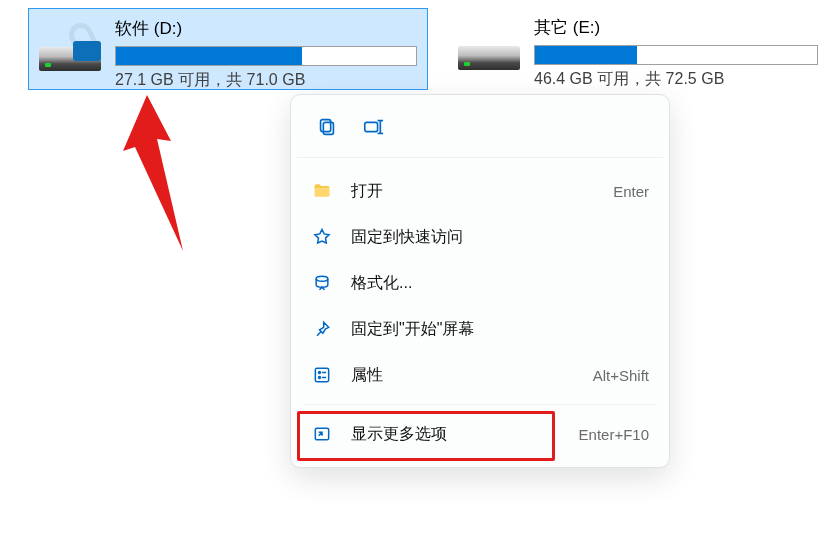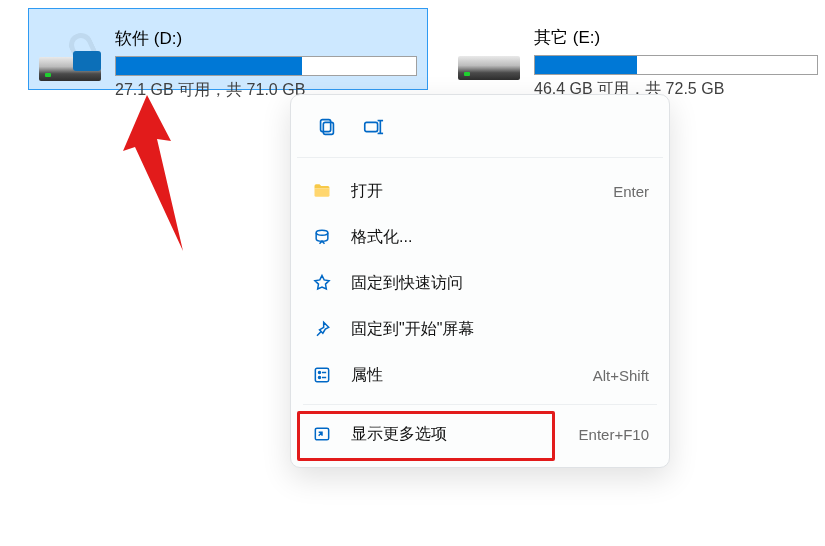--- a/index.html
+++ b/index.html
@@ -15,21 +15,21 @@
     position: relative;
     overflow: hidden;
   }
 
   
   .drive {
     position: absolute;
     top: 8px;
     display: flex;
     align-items: flex-start;
-    padding: 16px 10px;
+    padding: 6px 10px;
     gap: 14px;
   }
   .drive.selected {
     background: #cde8ff;
     border: 1px solid #2f9af2;
   }
   .drive.d { left: 28px; width: 400px; height: 82px; }
   .drive.e { left: 448px; width: 380px; height: 82px; }
 
   .drive-icon {
@@ -247,36 +247,36 @@
       </svg>
     </span>
     <span class="label">打开</span>
     <span class="accel">Enter</span>
   </div>
 
 
   <div class="ctx-item">
     <span class="ico">
       <svg width="20" height="20" viewBox="0 0 24 24" fill="none" stroke="#0068c6" stroke-width="1.8">
+        <path d="M12 3l2.6 5.3 5.9.9-4.3 4.1 1 5.8L12 16.8 6.8 19.1l1-5.8L3.5 9.2l5.9-.9z"></path>
+      </svg>
+    </span>
+    <span class="label">固定到快速访问</span>
+    <span class="accel"></span>
+  </div>
+
+  <div class="ctx-item">
+    <span class="ico">
+      <svg width="20" height="20" viewBox="0 0 24 24" fill="none" stroke="#0068c6" stroke-width="1.8">
         <ellipse cx="12" cy="7" rx="7" ry="3"></ellipse>
         <path d="M5 7v7c0 1.7 3.1 3 7 3s7-1.3 7-3V7"></path>
         <path d="M9 20l3-3 3 3"></path>
       </svg>
     </span>
     <span class="label">格式化...</span>
-    <span class="accel"></span>
-  </div>
-
-  <div class="ctx-item">
-    <span class="ico">
-      <svg width="20" height="20" viewBox="0 0 24 24" fill="none" stroke="#0068c6" stroke-width="1.8">
-        <path d="M12 3l2.6 5.3 5.9.9-4.3 4.1 1 5.8L12 16.8 6.8 19.1l1-5.8L3.5 9.2l5.9-.9z"></path>
-      </svg>
-    </span>
-    <span class="label">固定到快速访问</span>
     <span class="accel"></span>
   </div>
 
   <div class="ctx-item">
     <span class="ico">
       <svg width="20" height="20" viewBox="0 0 24 24" fill="none" stroke="#0068c6" stroke-width="1.8">
         <path d="M14 4l6 6-4 2-3 5-2-2-5 5 5-5-2-2 5-3z"></path>
       </svg>
     </span>
     <span class="label">固定到"开始"屏幕</span>

